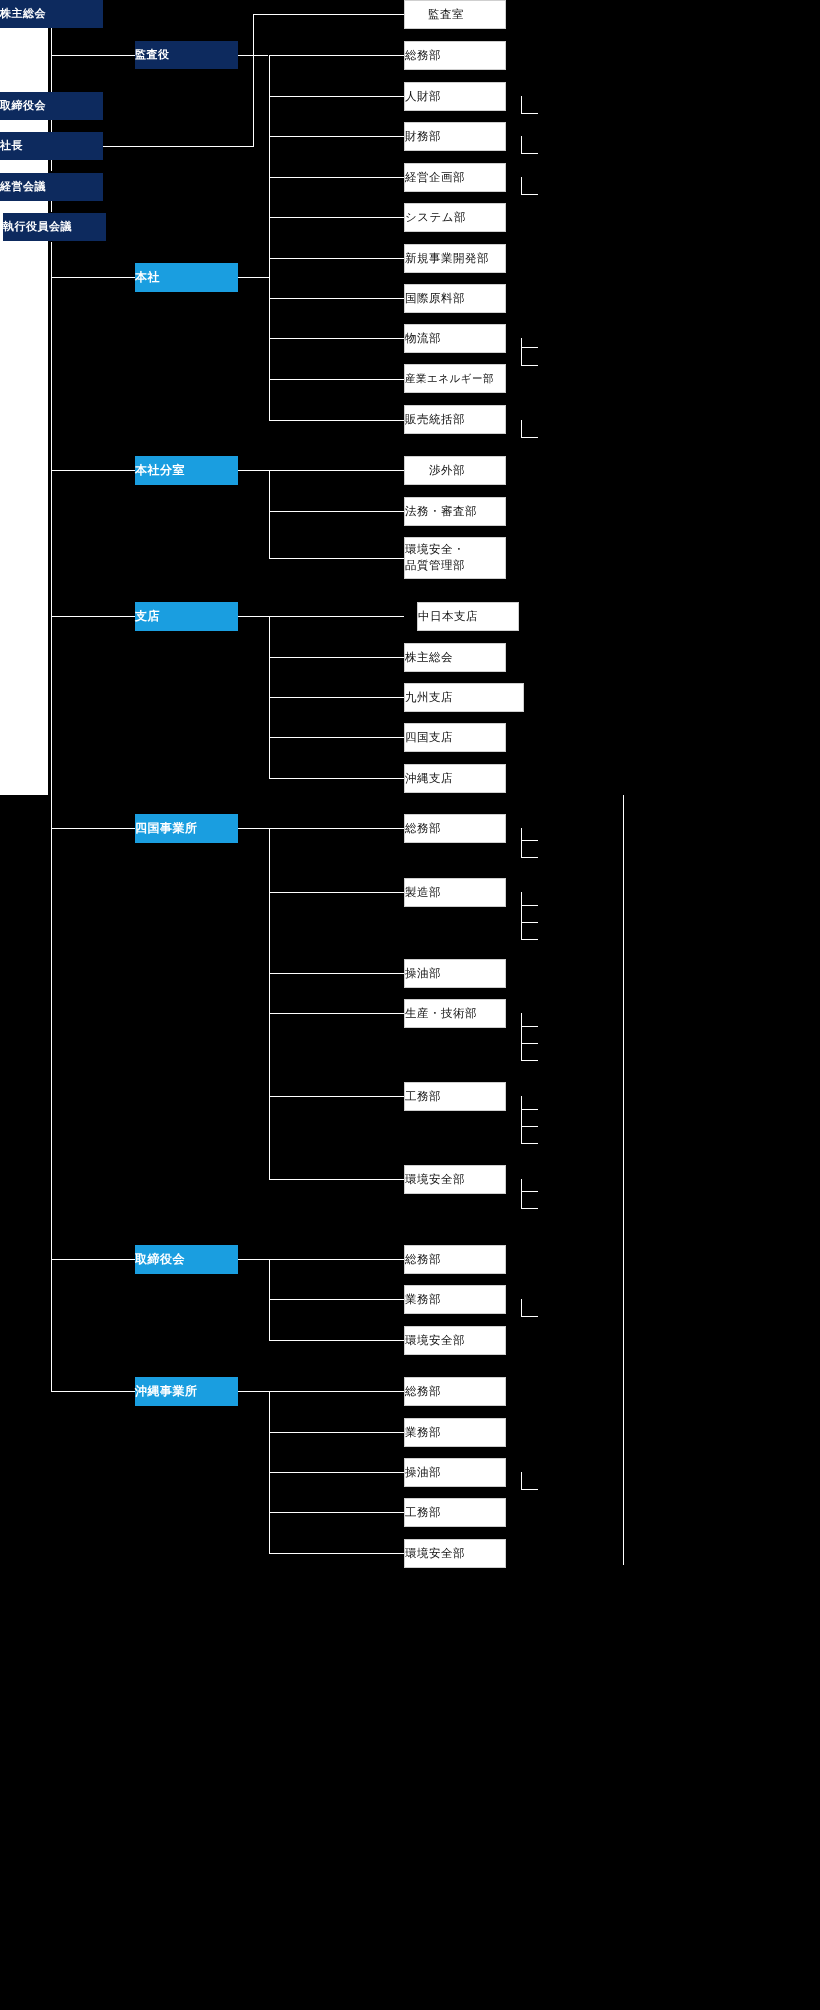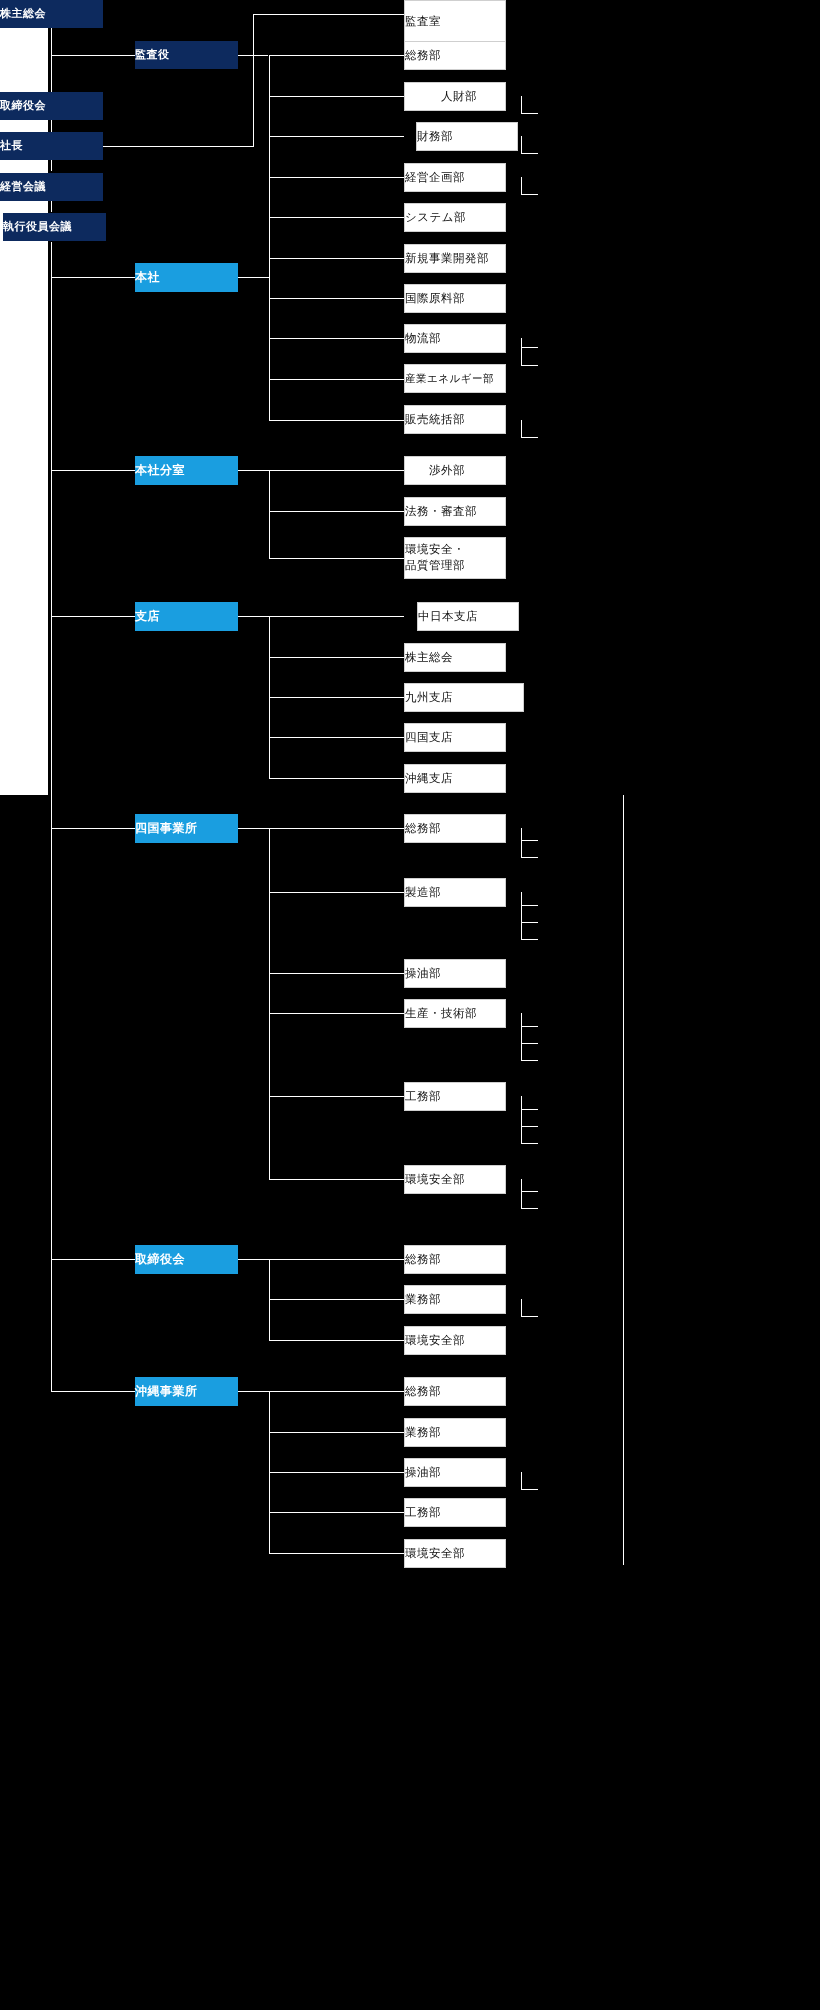--- a/index.html
+++ b/index.html
@@ -168,34 +168,34 @@
   <div class="node dark" style="left:0;top:132px;width:103px;height:28px;">
     <span>社長</span>
   </div>
   <div class="node dark" style="left:0;top:173px;width:103px;height:28px;">
     <span>経営会議</span>
   </div>
   <div class="node dark" style="left:3px;top:213px;width:103px;height:28px;">
     <span>執行役員会議</span>
   </div>
 
-  <div class="node white" style="left:404px;top:0;width:102px;height:42px;">
+  <div class="node white" style="left:404px;top:0;width:102px;height:29px;padding-left:23px;">
     <span>監査室</span>
   </div>
 
   <div class="node blue" style="left:135px;top:263px;width:103px;height:29px;">
     <span>本社</span>
   </div>
   <div class="node white" style="left:404px;top:41px;width:102px;height:29px;">
     <span>総務部</span>
   </div>
-  <div class="node white" style="left:404px;top:82px;width:102px;height:29px;padding-left:36px;">
+  <div class="node white" style="left:404px;top:82px;width:102px;height:29px;">
     <span>人財部</span>
   </div>
-  <div class="node white" style="left:404px;top:122px;width:102px;height:29px;margin-left:12px;">
+  <div class="node white" style="left:404px;top:122px;width:102px;height:29px;">
     <span>財務部</span>
   </div>
   <div class="node white" style="left:404px;top:163px;width:102px;height:29px;">
     <span>経営企画部</span>
   </div>
   <div class="node white" style="left:404px;top:203px;width:102px;height:29px;">
     <span>システム部</span>
   </div>
   <div class="node white" style="left:404px;top:244px;width:102px;height:29px;">
     <span>新規事業開発部</span>

